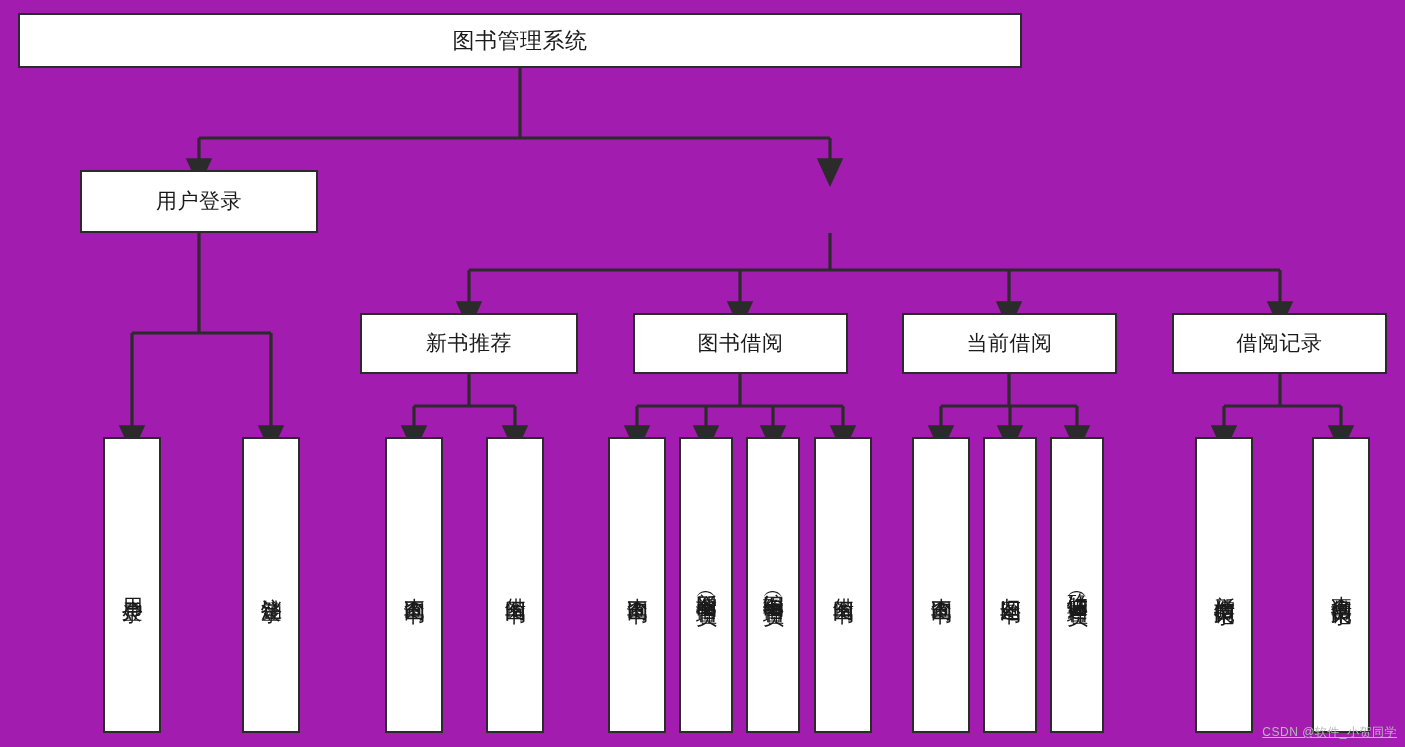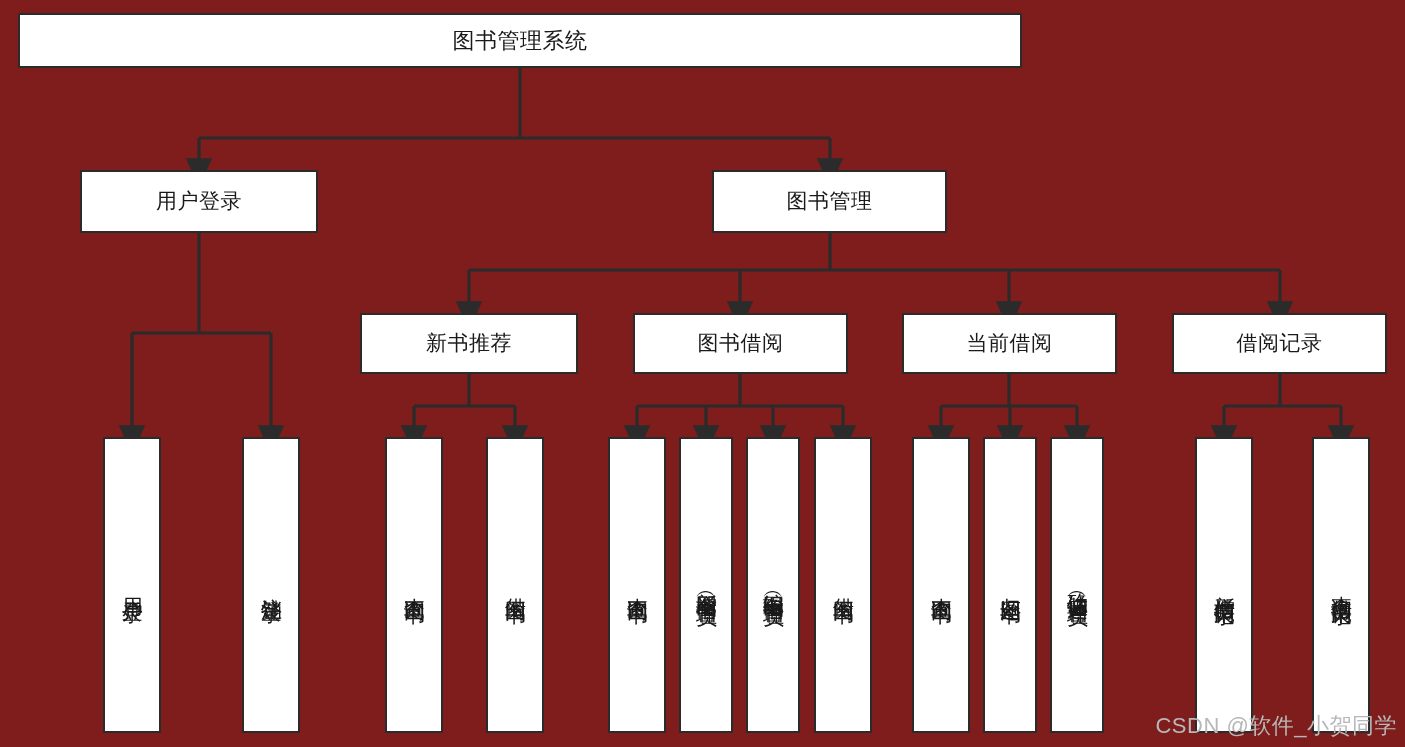--- a/index.html
+++ b/index.html
@@ -8,21 +8,21 @@
     background: #ffffff;
   }
   body {
     font-family: "Liberation Sans", "DejaVu Sans", sans-serif;
     color: #1a1a1a;
   }
   #canvas {
     position: relative;
     width: 1405px;
     height: 747px;
-    background: #7f1d1d;
+    background: #a21caf;
     overflow: hidden;
   }
   #edges {
     position: absolute;
     left: 0;
     top: 0;
     width: 1405px;
     height: 747px;
     pointer-events: none;
   }
@@ -50,25 +50,26 @@
     text-orientation: upright;
     font-size: 21px;
     line-height: 1.18;
     letter-spacing: 2px;
     padding: 6px 0;
   }
   .watermark {
     position: absolute;
     right: 8px;
     bottom: 6px;
-    font-size: 22px;
+    font-size: 12px;
     color: #b8b8b8;
     z-index: 5;
     white-space: nowrap;
     letter-spacing: 0.5px;
+    text-decoration: underline;
   }
 </style>
 </head>
 <body>
 
 <div id="canvas">
 
   <svg id="edges" viewBox="0 0 1405 747" xmlns="http://www.w3.org/2000/svg">
     <defs>
       <marker id="arrow" viewBox="0 0 12 12" refX="6" refY="10" markerWidth="9" markerHeight="9" orient="auto-start-reverse">
@@ -120,21 +121,20 @@
       <path d="M 1280 374 L 1280 406"></path>
       <path d="M 1224 406 L 1341 406"></path>
       <path d="M 1224 406 L 1224 430" marker-end="url(#arrowdn)"></path>
       <path d="M 1341 406 L 1341 430" marker-end="url(#arrowdn)"></path>
     </g>
   </svg>
 
   <div class="node h root" id="n-root" style="left: 18px; top: 13px; width: 1004px; height: 55px;">图书管理系统</div>
 
   <div class="node h" id="n-l1-0" style="left: 80px; top: 170px; width: 238px; height: 63px;">用户登录</div>
-  <div class="node h" id="n-l1-1" style="left: 712px; top: 170px; width: 235px; height: 63px;">图书管理</div>
 
   <div class="node v" id="n-l1-0-c0" style="left: 103px; top: 437px; width: 58px; height: 296px;">用户登录</div>
   <div class="node v" id="n-l1-0-c1" style="left: 242px; top: 437px; width: 58px; height: 296px;">注销登录</div>
 
   <div class="node h" id="n-l2-1" style="left: 633px; top: 313px; width: 215px; height: 61px;">图书借阅</div>
   <div class="node h" id="n-l2-0" style="left: 360px; top: 313px; width: 218px; height: 61px;">新书推荐</div>
   <div class="node h" id="n-l2-3" style="left: 1172px; top: 313px; width: 215px; height: 61px;">借阅记录</div>
   <div class="node h" id="n-l2-2" style="left: 902px; top: 313px; width: 215px; height: 61px;">当前借阅</div>
 
   <div class="node v" id="n-l2-0-c0" style="left: 385px; top: 437px; width: 58px; height: 296px;">查询图书</div>

